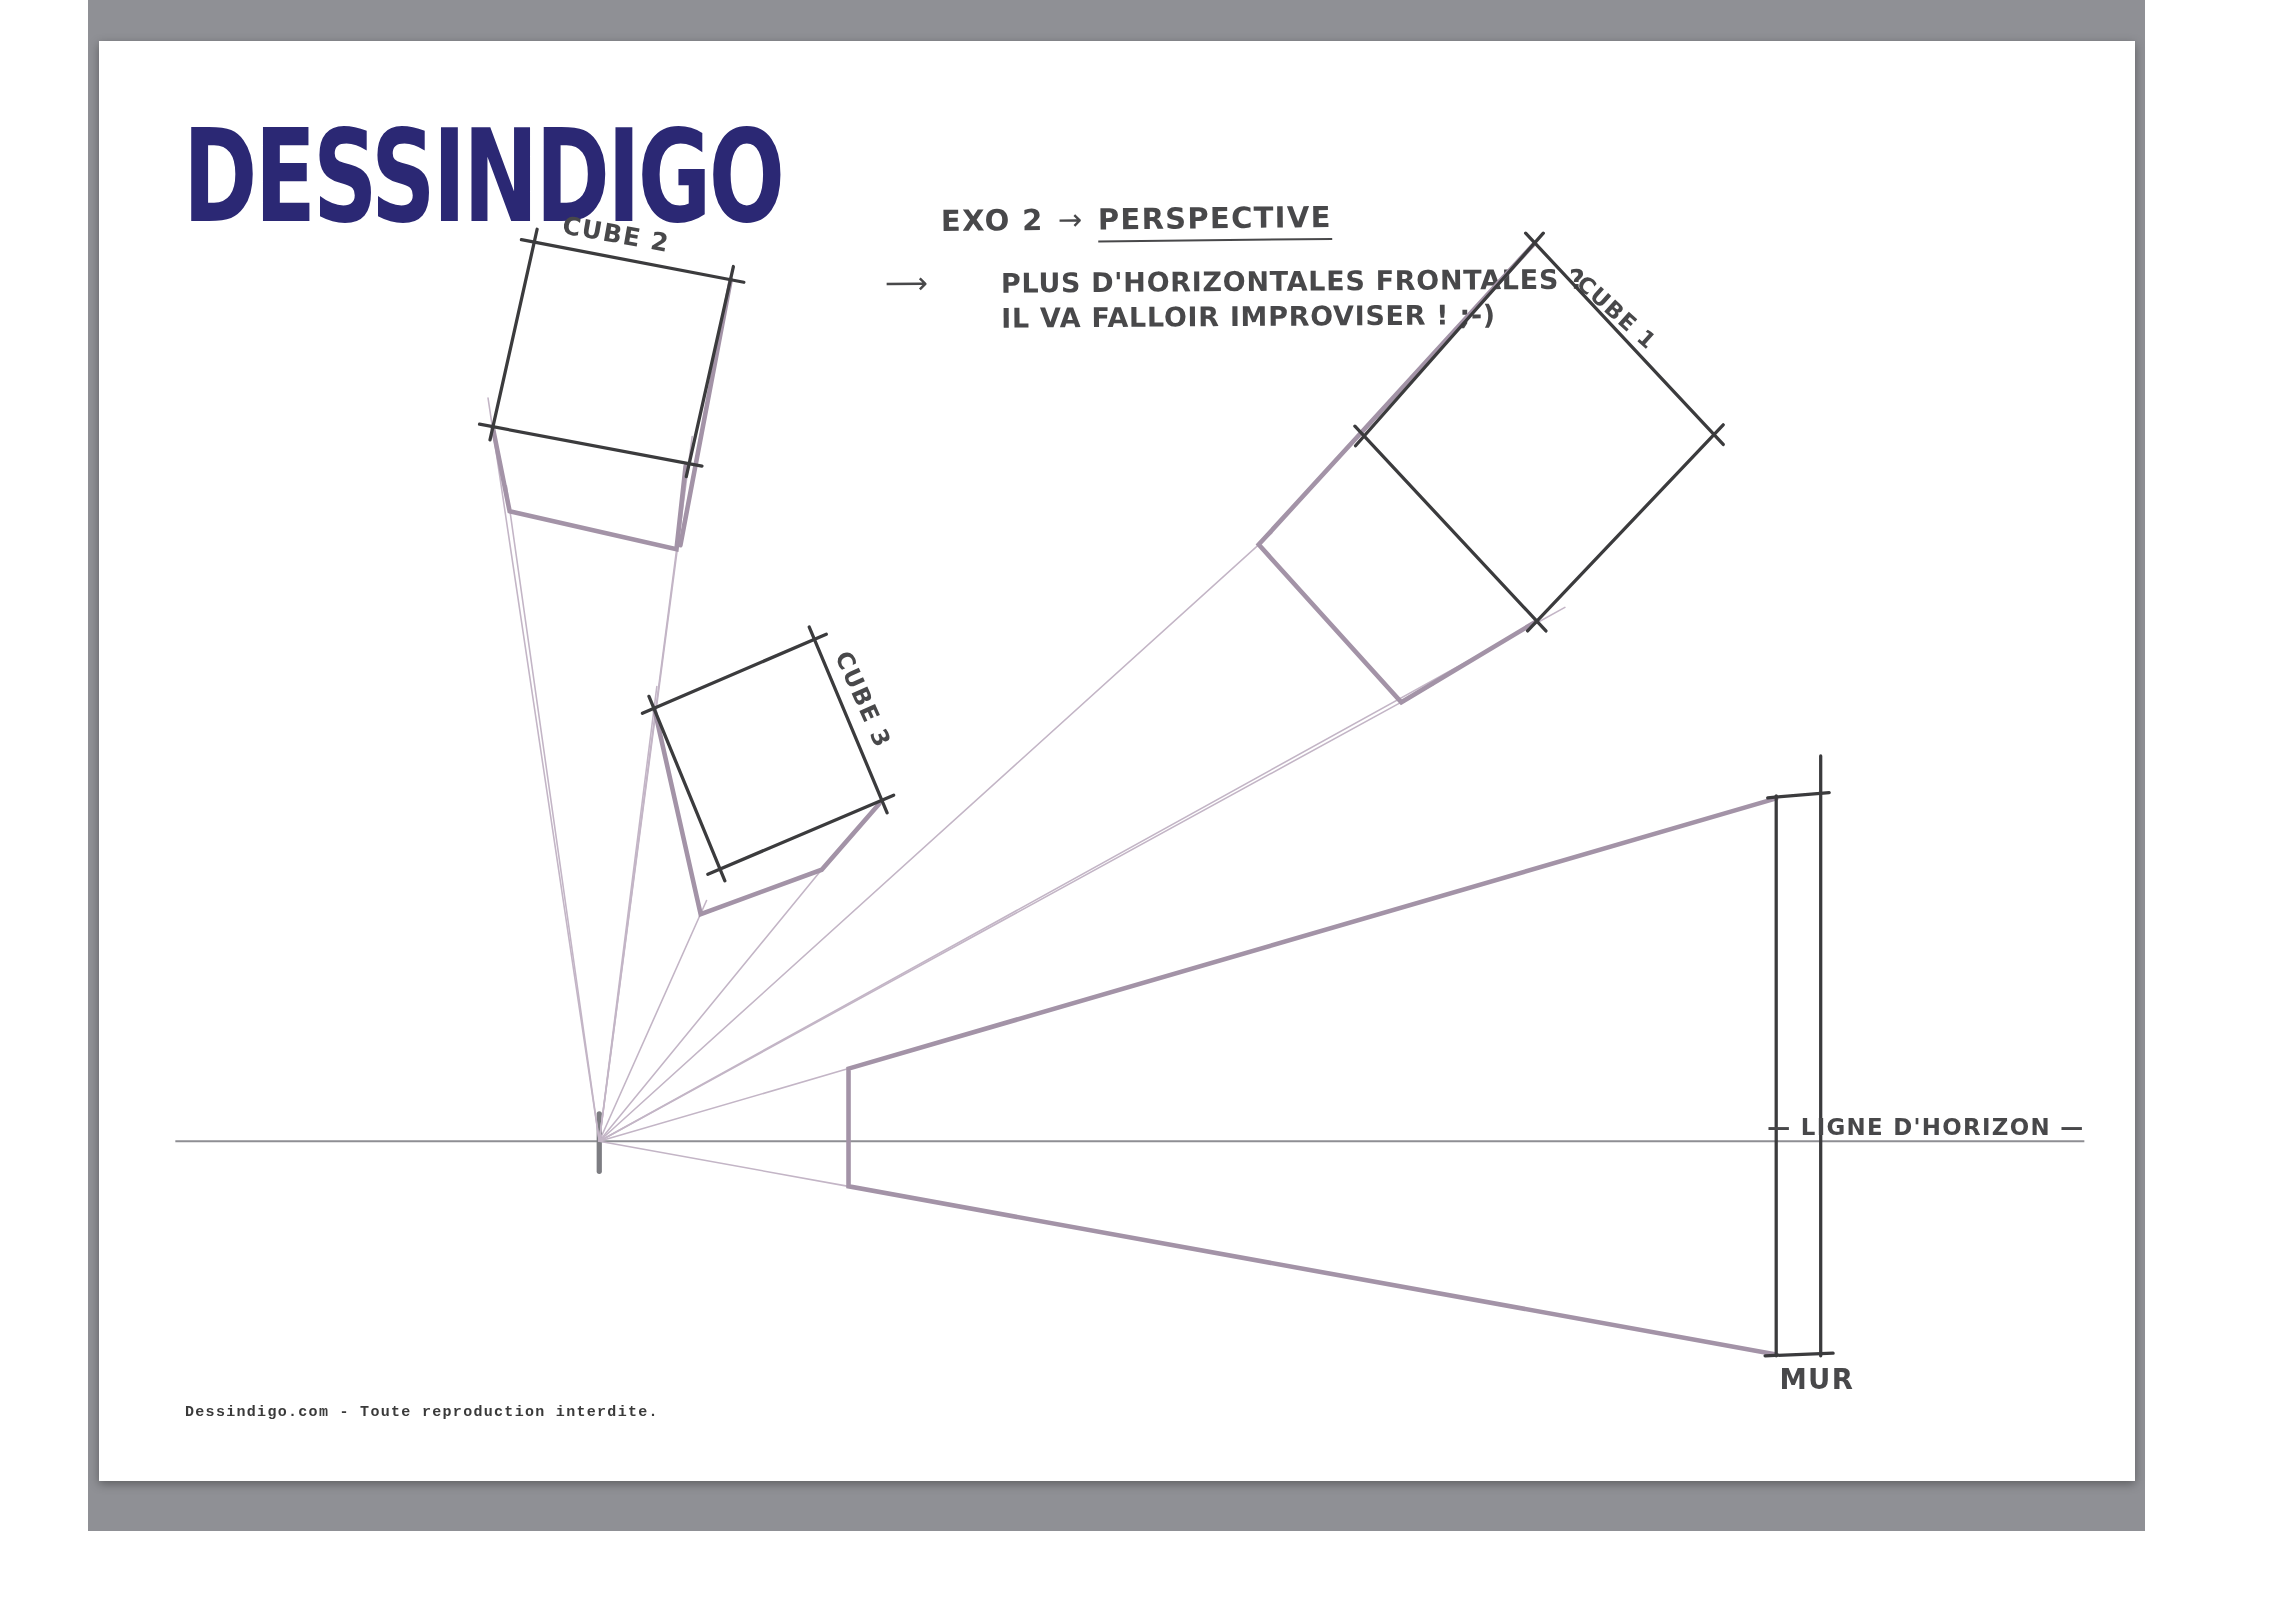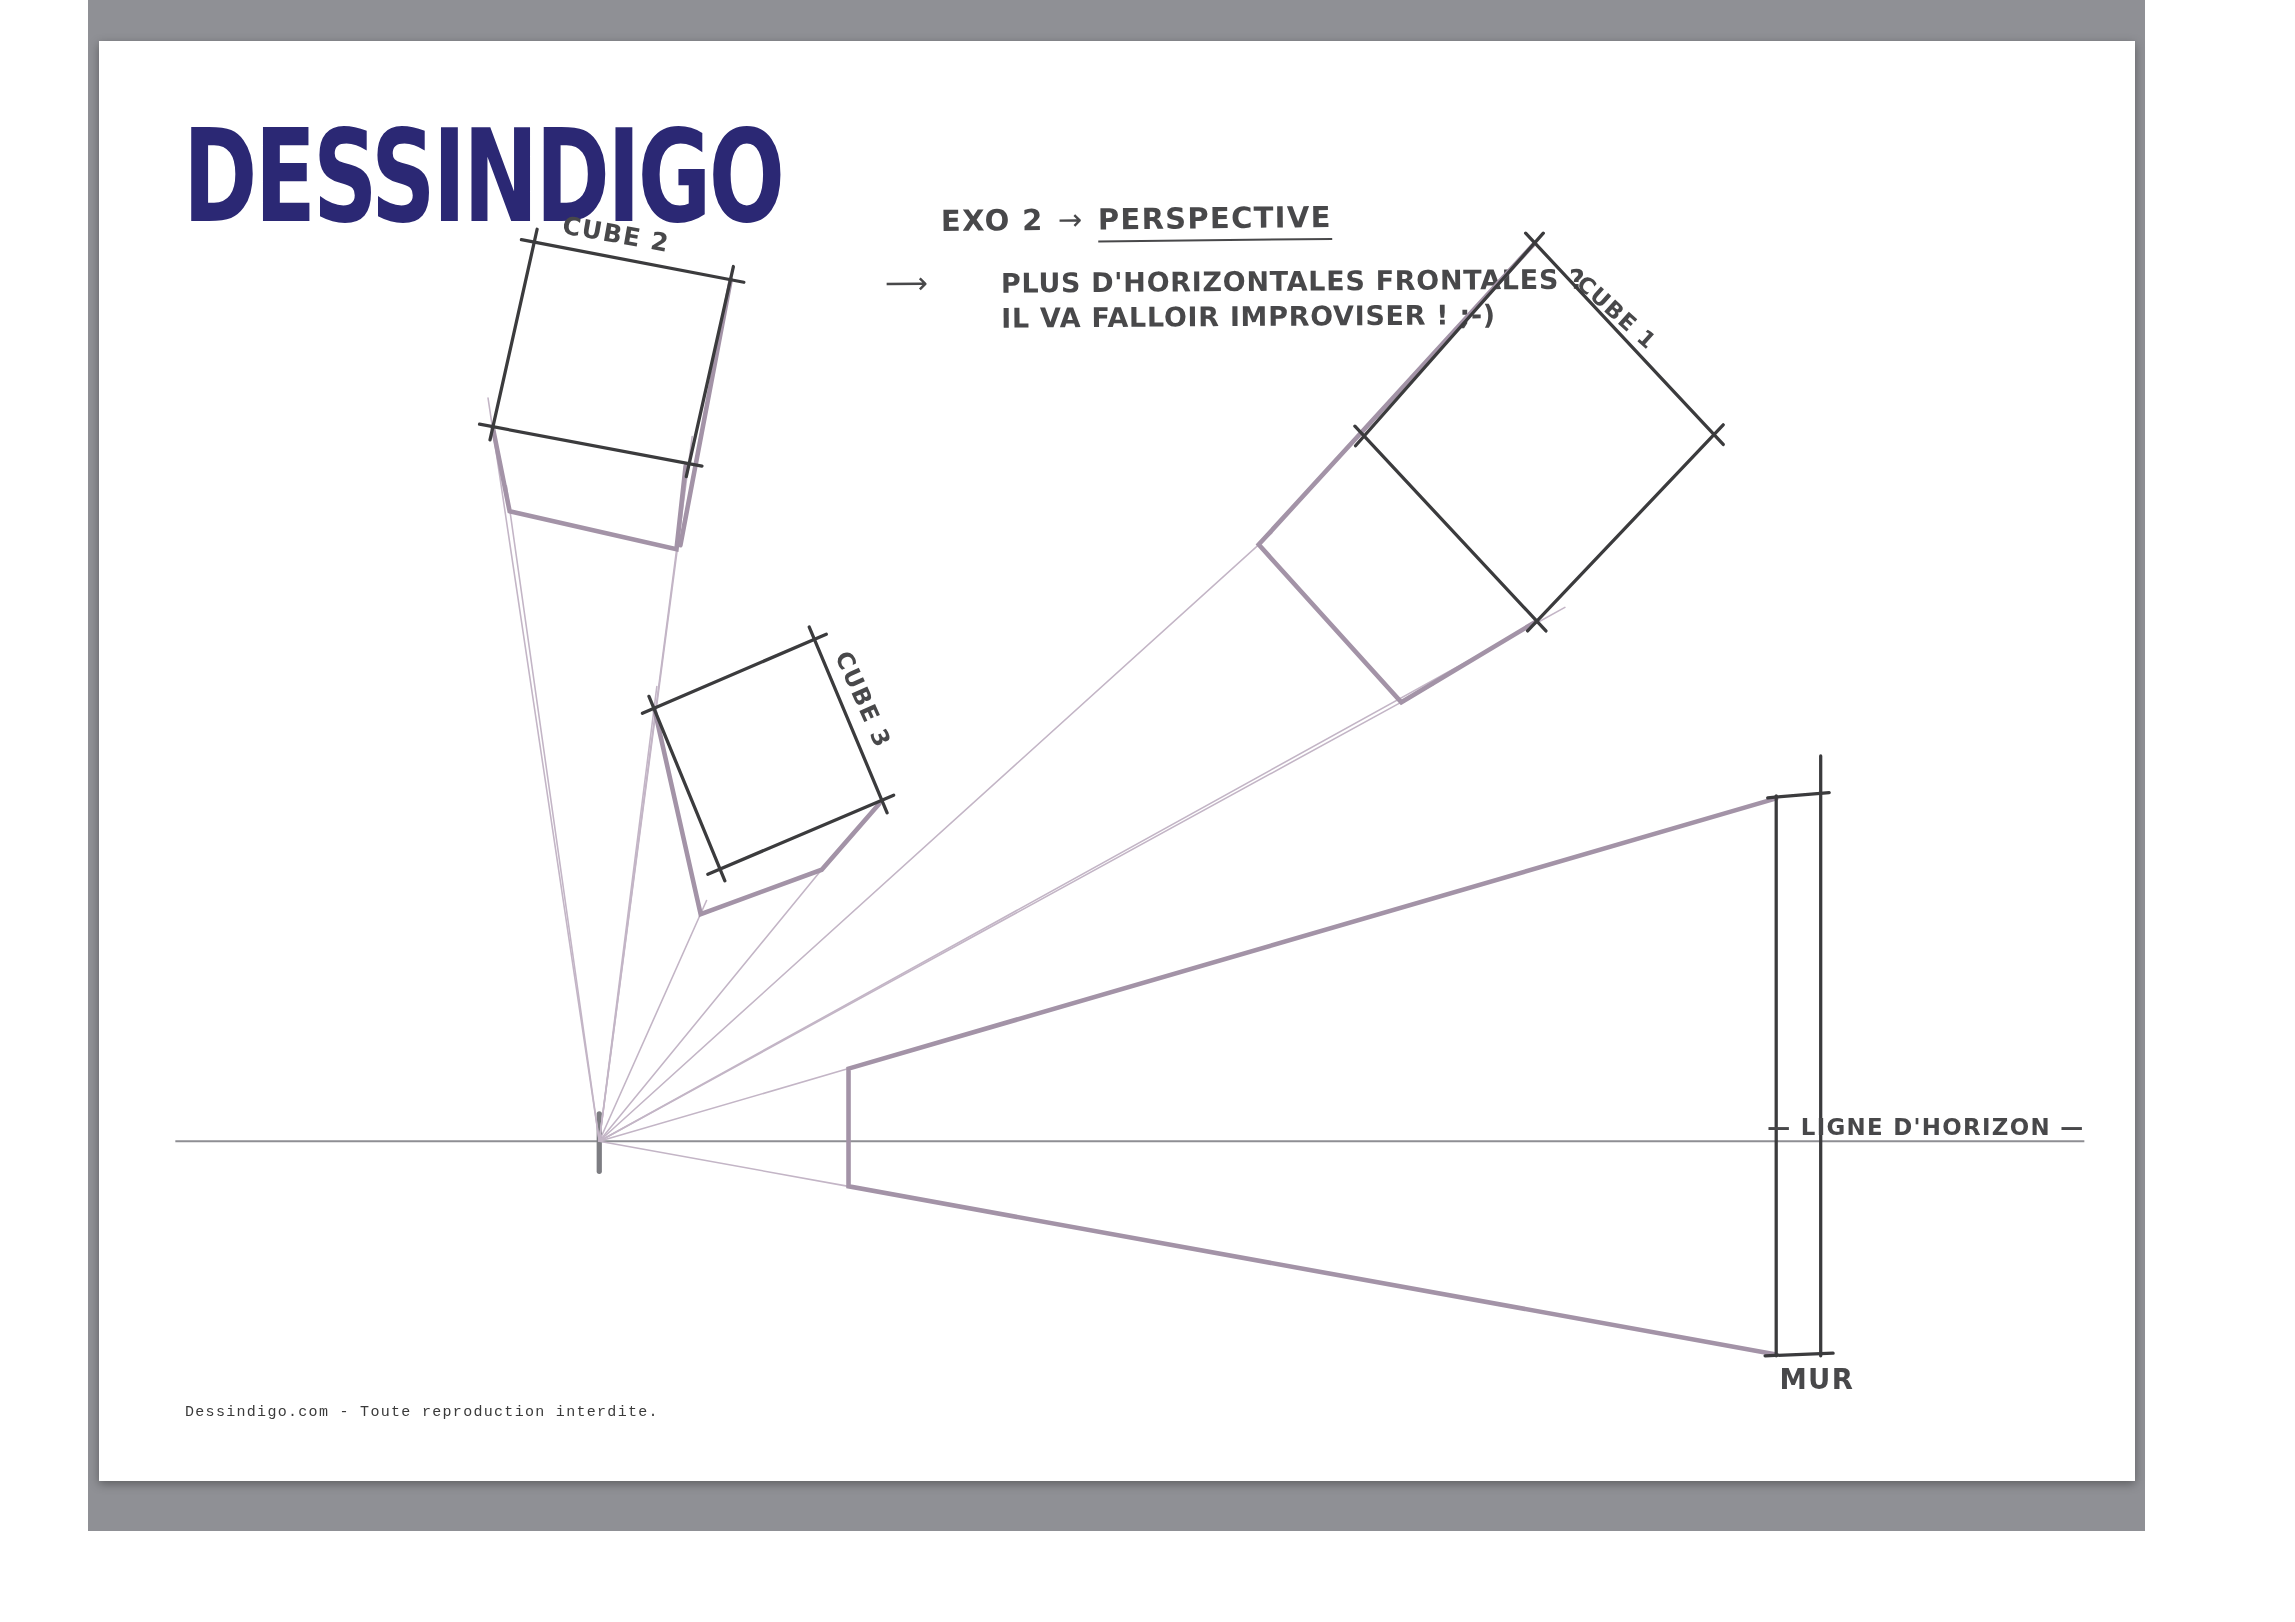--- a/index.html
+++ b/index.html
@@ -41,21 +41,21 @@
   .note-block{
     position:absolute;left:885px;top:263px;
     font-size:27px;font-weight:bold;color:var(--handwriting);
     letter-spacing:0.7px;line-height:35px;white-space:nowrap;transform:rotate(-0.4deg);
   }
   .note-block .long-arrow{display:inline-block;width:116px;font-weight:normal;font-size:30px;}
   .note-block .note-line2{margin-left:116px;}
   .footer-note{
     position:absolute;left:185px;top:1404px;
     font-family:"Liberation Mono","DejaVu Sans Mono",monospace;
-    font-size:15px;font-weight:normal;color:#3a3a3a;letter-spacing:1.3px;
+    font-size:15px;font-weight:bold;color:#3a3a3a;letter-spacing:1.3px;
     white-space:nowrap;
   }
   svg.overlay{position:absolute;left:0;top:0;width:2295px;height:1623px;}
   .black-edge{stroke:var(--sketch-black);stroke-width:5;stroke-linecap:round;fill:none;}
   .purple-edge{stroke:var(--construction-purple);stroke-width:7;stroke-linecap:round;fill:none;}
   .thin-line{stroke:var(--construction-thin);stroke-width:2.4;stroke-linecap:round;}
   .horizon-line{stroke:var(--horizon-gray);stroke-width:3;}
   .vp-tick{stroke:#7d7d82;stroke-width:8;stroke-linecap:round;}
   .sketch-label{
     fill:var(--handwriting);font-family:"DejaVu Sans",sans-serif;

